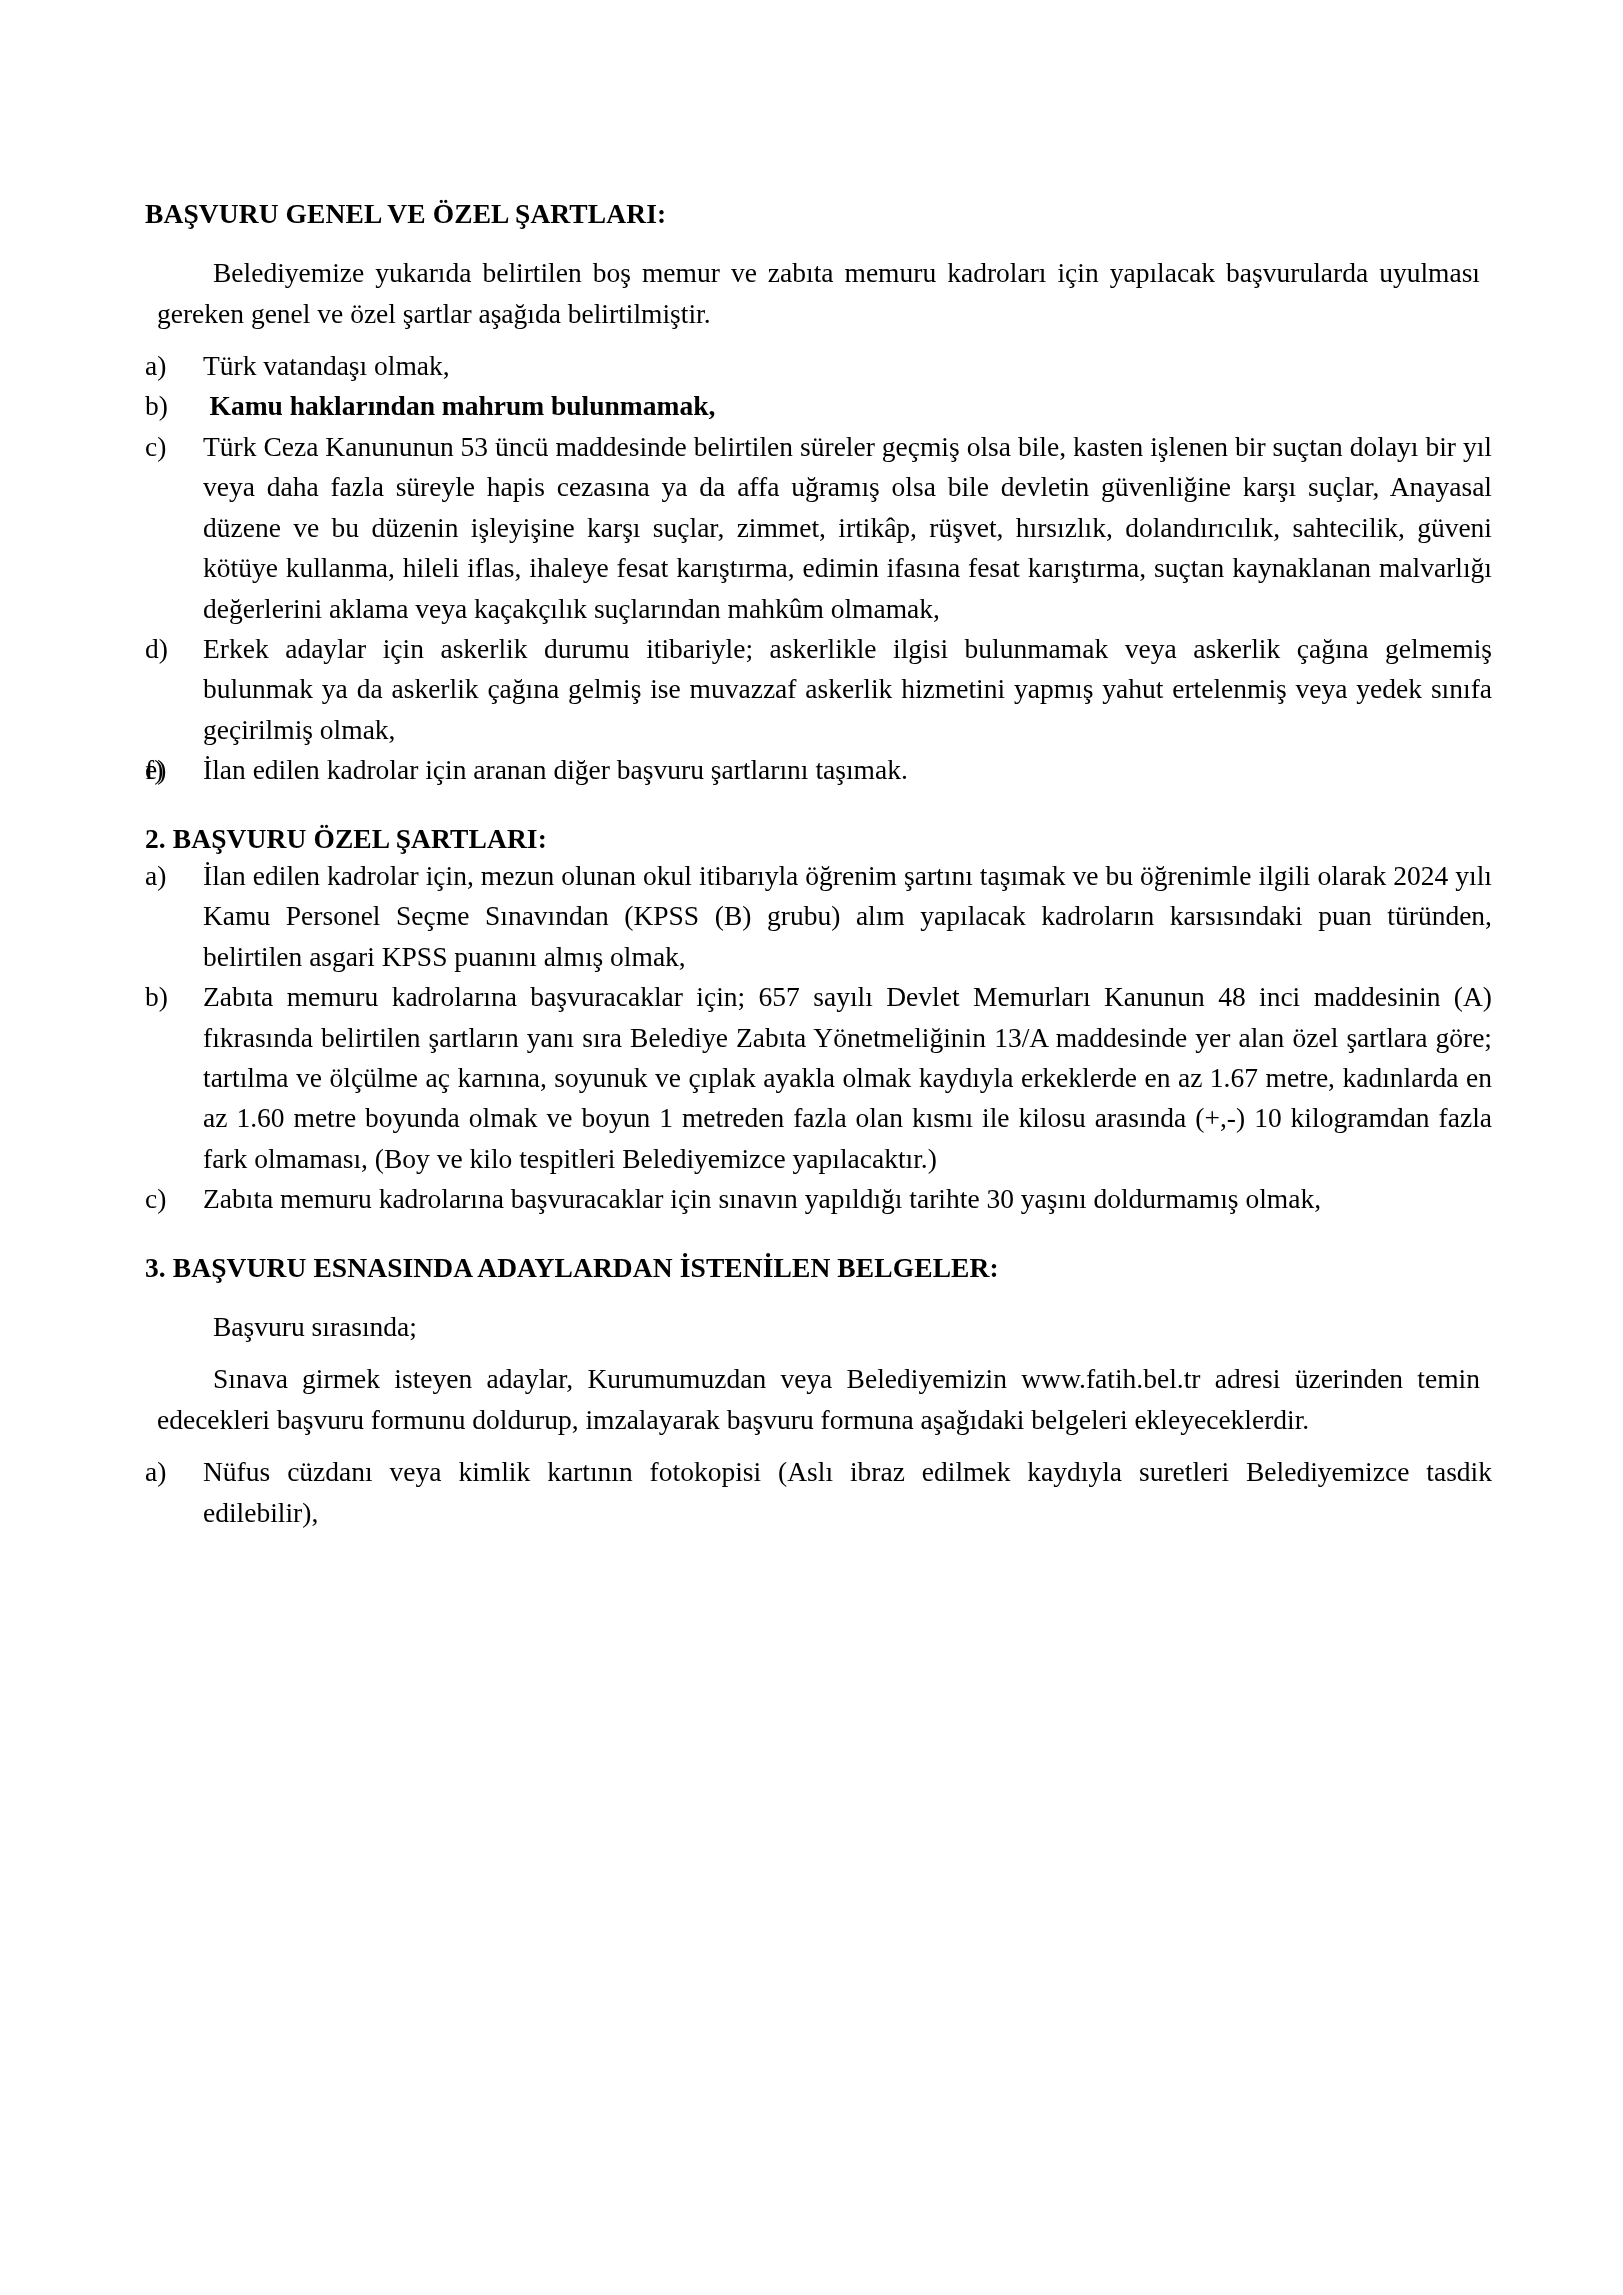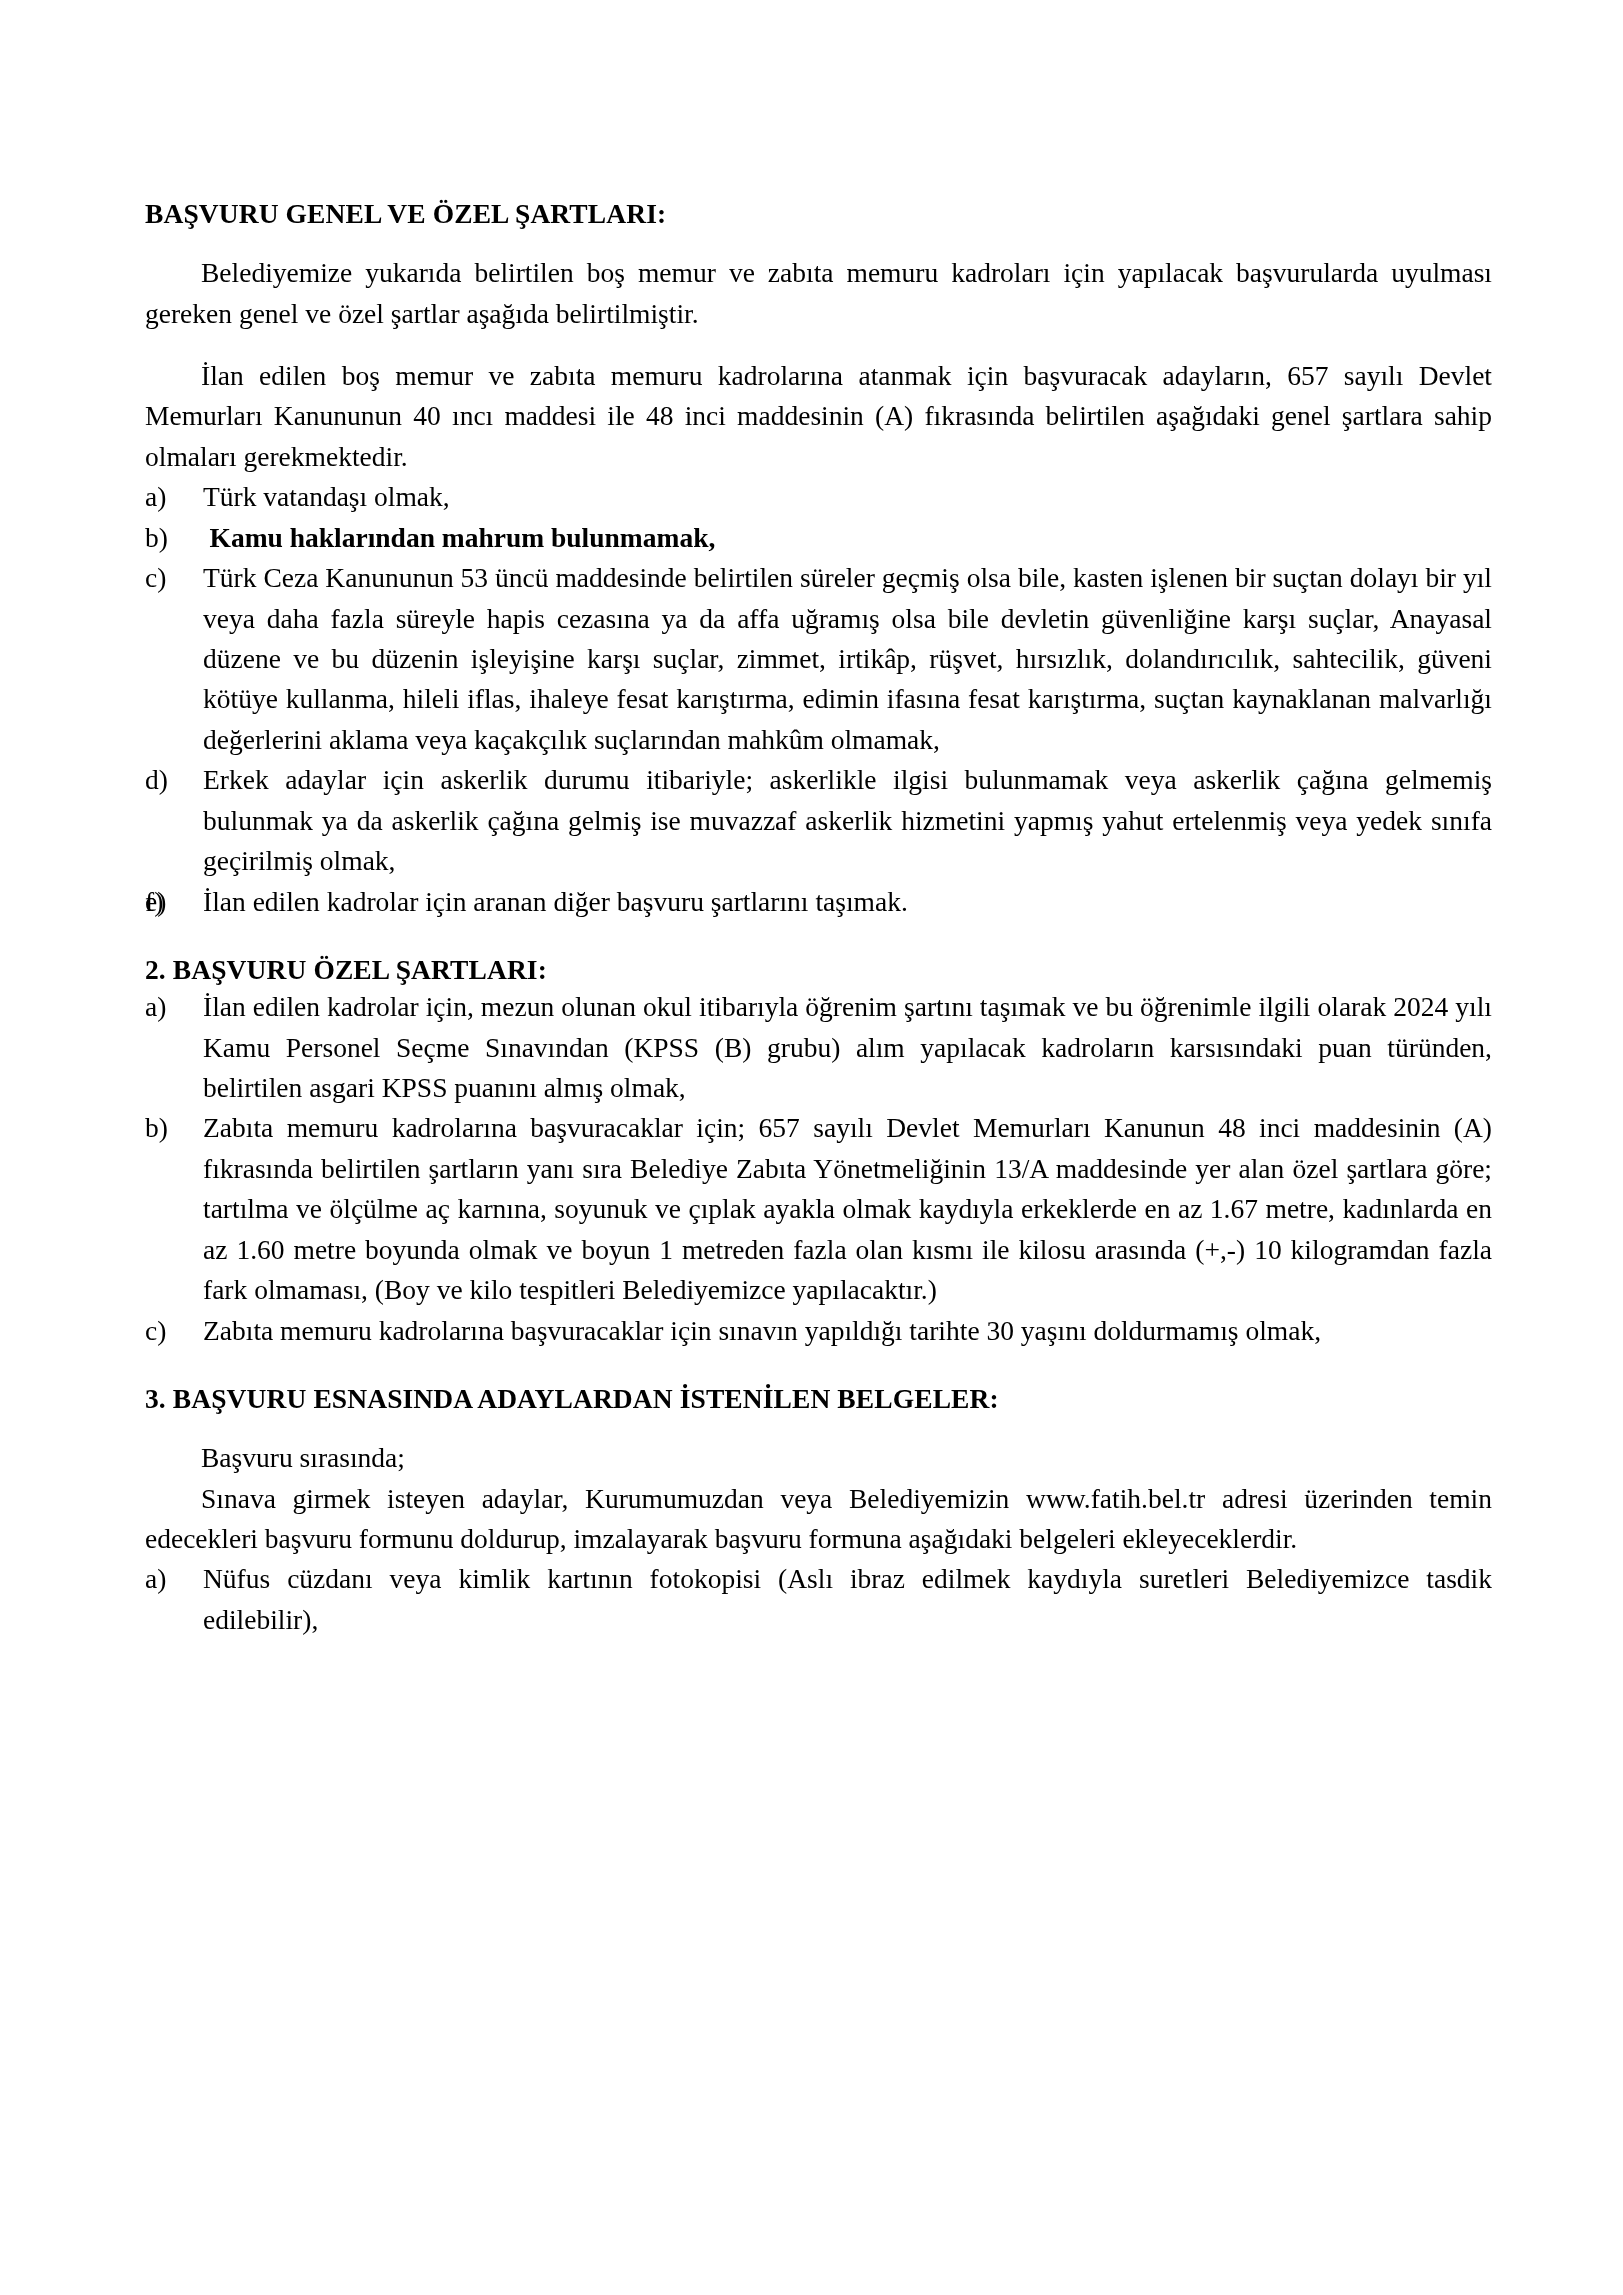--- a/index.html
+++ b/index.html
@@ -33,21 +33,21 @@
     line-height: 1.28;
     margin: 0;
     letter-spacing: 0.1px;
   }
   .heading-gap-before { margin-top: 30px; }
 
   
   .para {
     font-size: 27.5px;
     line-height: 1.47;
-    margin: 0;
+    margin: 12px;
     text-align: justify;
     text-justify: inter-word;
     hyphens: none;
   }
   .para-indent { text-indent: 56px; }
   .para-gap-lg { margin-top: 22px; }
 
   
   ol.alpha {
     list-style: none;
@@ -85,21 +85,20 @@
 <body>
 
 <div class="page">
 <div class="doc">
 
   <h1 class="heading">BAŞVURU GENEL VE ÖZEL ŞARTLARI:</h1>
 
   <p class="para para-indent para-gap-lg">Belediyemize yukarıda belirtilen boş memur ve zabıta memuru kadroları için yapılacak başvurularda uyulması gereken genel ve özel şartlar aşağıda belirtilmiştir.</p>
 
 
-  <p class="para para-indent para-gap-lg">İlan edilen boş memur ve zabıta memuru kadrolarına atanmak için başvuracak adayların, 657 sayılı Devlet Memurları Kanununun 40 ıncı maddesi ile 48 inci maddesinin (A) fıkrasında belirtilen aşağıdaki genel şartlara sahip olmaları gerekmektedir.</p>
 
   <ol class="alpha list-flush list-gap-lg">
     <li>
       <span class="marker">a)</span>
       <span>Türk vatandaşı olmak,</span>
     </li>
     <li>
       <span class="marker">b)</span>
       <span class="marker-pad">Kamu haklarından mahrum bulunmamak,</span>
     </li>

